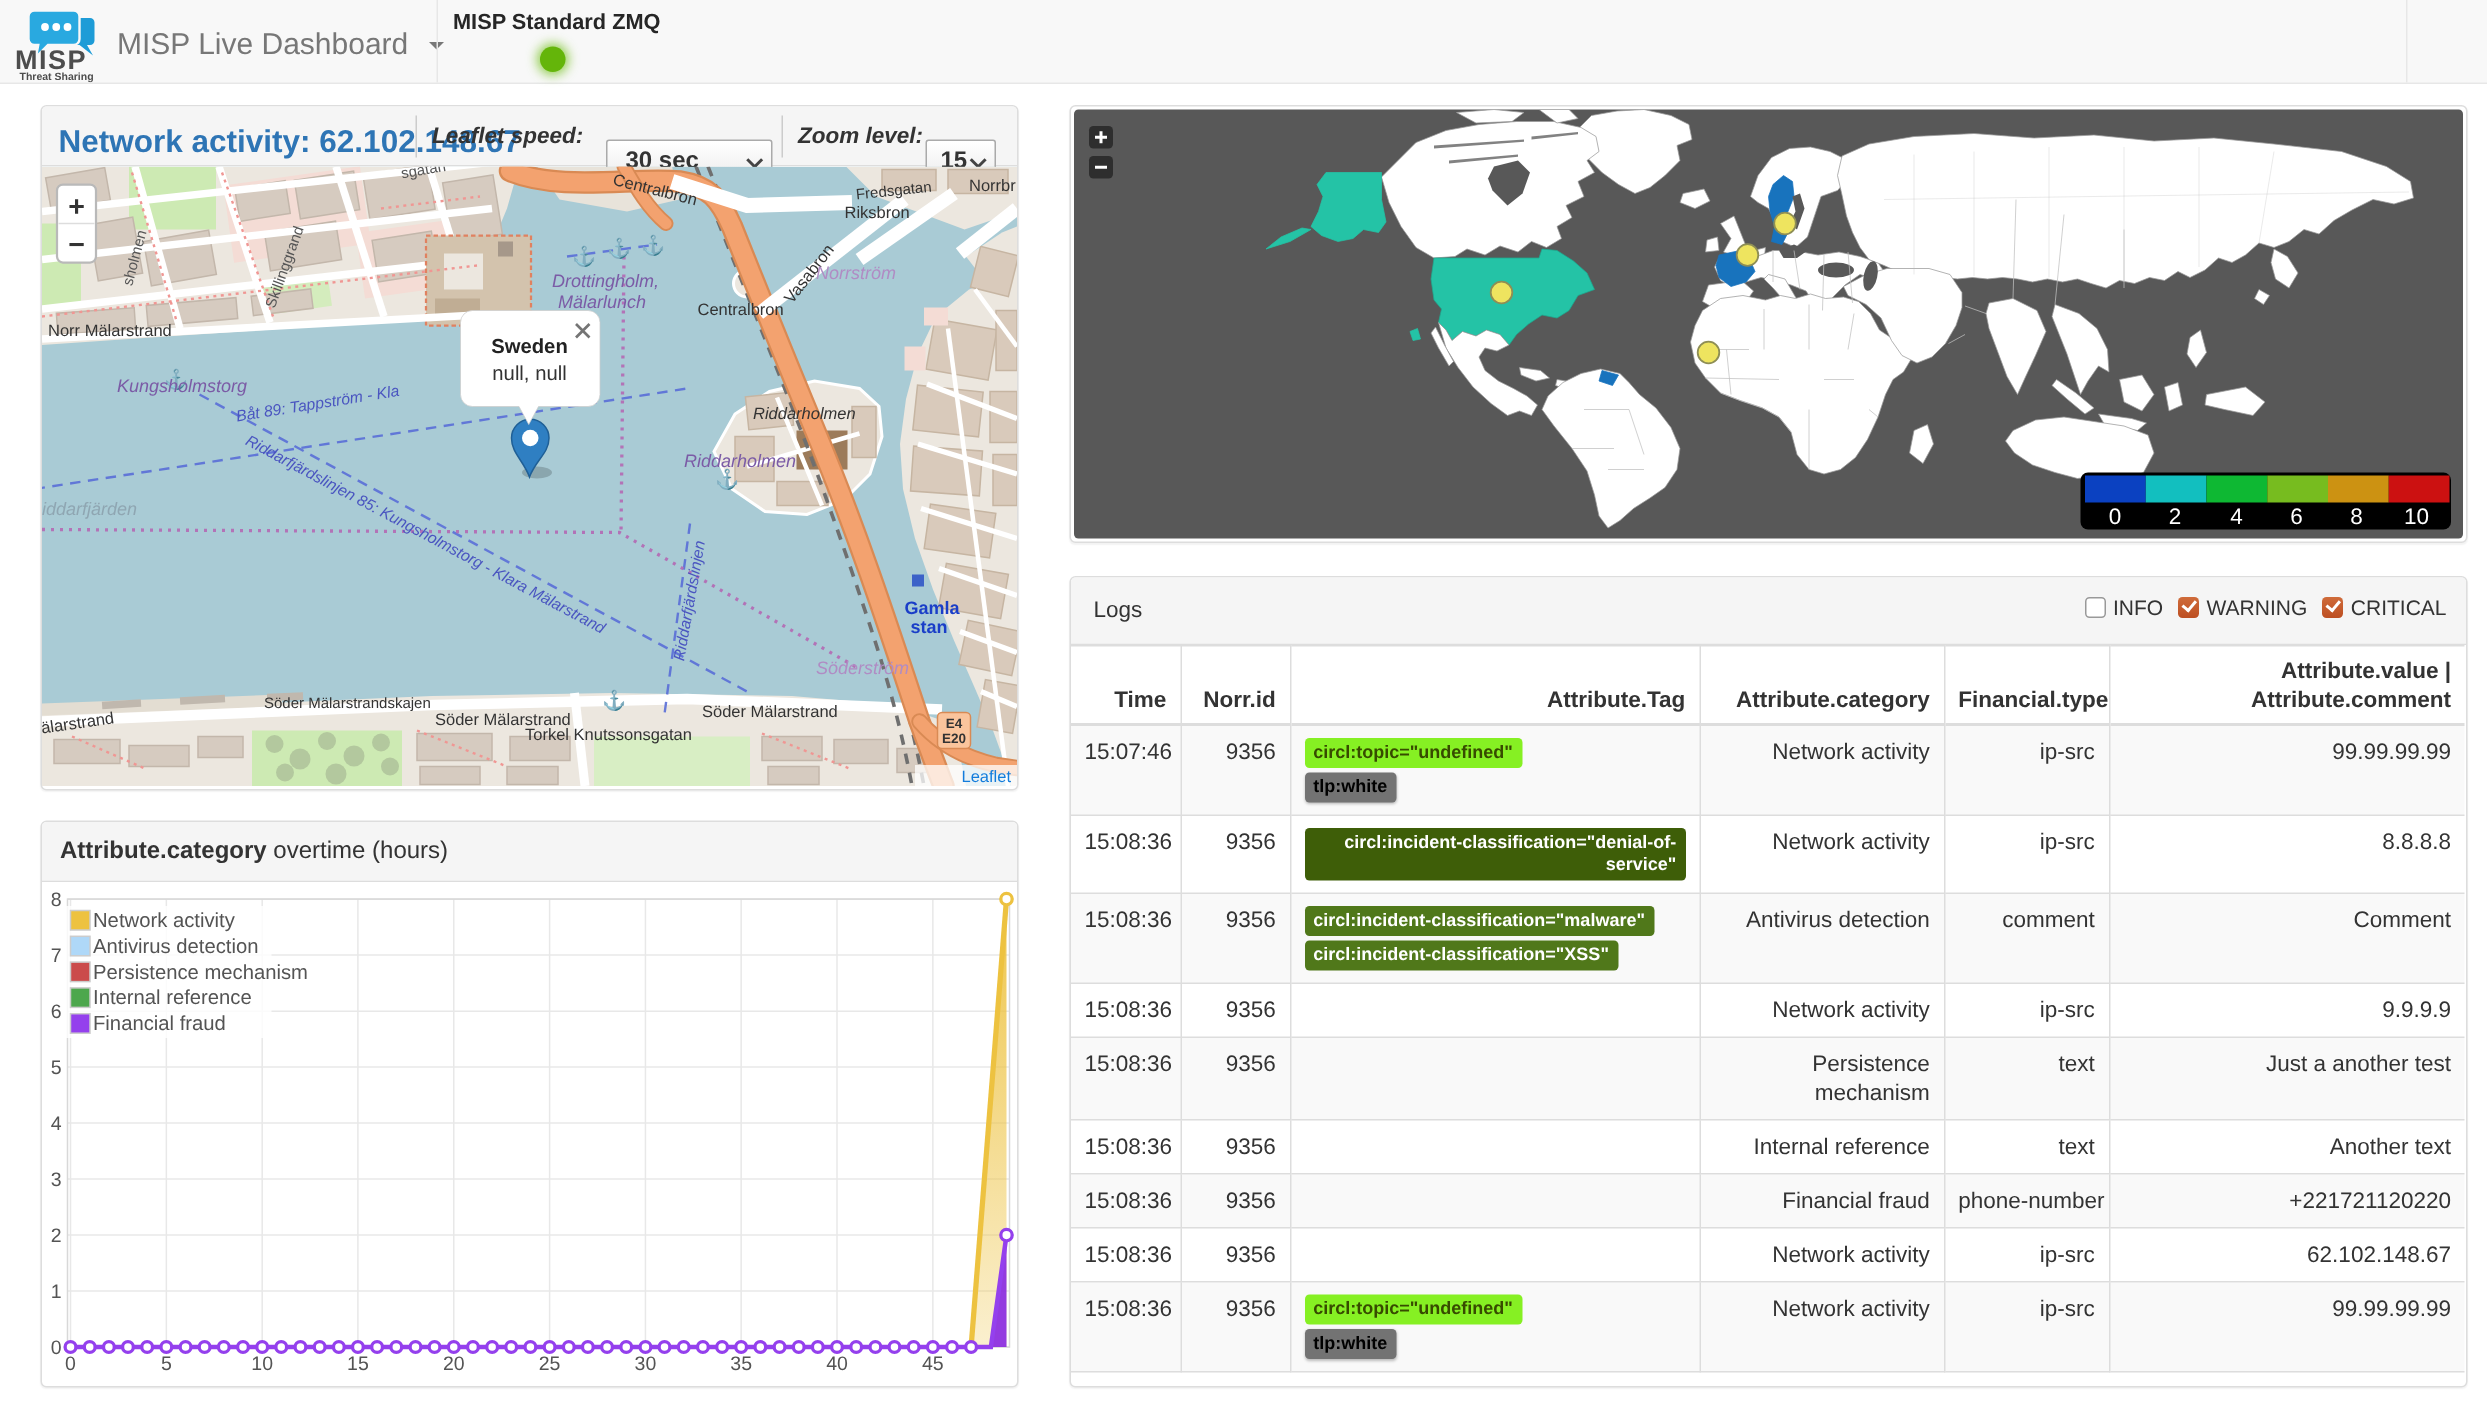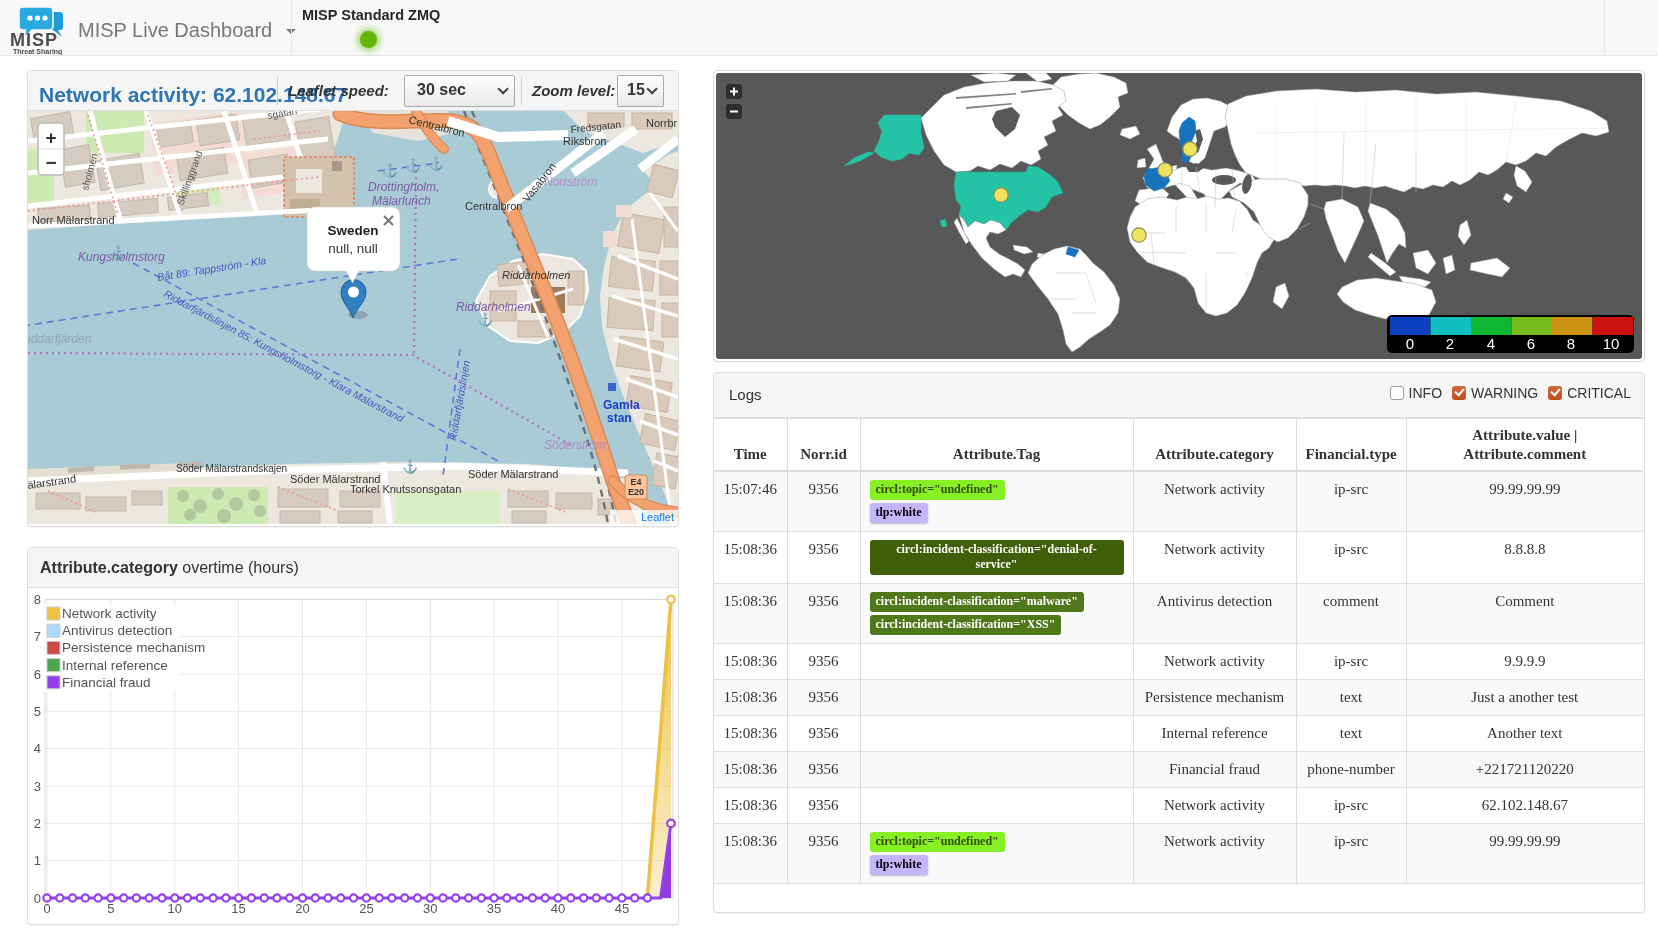--- a/index.html
+++ b/index.html
@@ -13,52 +13,52 @@
 #zmqdot { position:absolute; left:360px; top:31px; width:17px; height:17px; border-radius:50%; background:#64b50a; box-shadow:0 0 7px 2px rgba(110,190,20,.75); }
 
 .panel { position:absolute; background:#fff; border:1px solid #ddd; border-radius:4px; box-shadow:0 1px 1px rgba(0,0,0,.05); }
 .phead { background:#f5f5f5; border-bottom:1px solid #ddd; border-radius:3px 3px 0 0; }
 
 #panel1 { left:27px; top:70px; width:652px; height:457px; }
 #p1head { position:absolute; left:0; top:0; width:100%; height:40px; }
 #p1title { position:absolute; left:11px; top:12px; font-size:21px; font-weight:bold; color:#2e75b5; }
 .hsep { position:absolute; top:6px; width:1px; height:28px; background:#ccc; }
 .hlabel { font-size:15px; font-weight:bold; font-style:italic; color:#333; position:absolute; top:11px; }
-.sel { position:absolute; border:1px solid #aaa; border-radius:2px; background:linear-gradient(#ffffff,#e9e9e9); color:#333; font-weight:bold; font-size:16px; }
+.sel { position:absolute; border:1px solid #aaa; border-radius:2px; background:linear-gradient(#ffffff,#e9e9e9); color:#333; font-weight:bold; font-size:16px;margin-top:18px; }
 .sel .chev { position:absolute; right:9px; top:50%; margin-top:-4px; width:8px; height:8px; border-right:2.5px solid #444; border-bottom:2.5px solid #444; transform:rotate(45deg) translateY(-3px); }
 #mapbox { position:absolute; left:0; top:40px; width:650px; height:413px; overflow:hidden; }
 
 #panel2 { left:27px; top:547px; width:652px; height:378px;text-align:center; }
 #p2head { position:absolute; left:0; top:0; width:100%; height:40px; }
 #p2title { position:absolute; left:12px; top:11px; font-size:16px; color:#333; }
 #chartbox { position:absolute; left:0; top:40px; width:650px; height:336px; }
 
 #panel3 { left:713px; top:70px; width:932px; height:292px; padding:2px; }
 #worldbox { width:926px; height:286px; background:#585858; border-radius:3px; position:relative; overflow:hidden; }
 
-#panel4 { left:713px; top:372px; width:932px; height:541px; }
+#panel4 { left:713px; top:384px; width:932px; height:541px; }
 #p4head { position:absolute; left:0; top:0; width:100%; height:45px; }
 #p4title { position:absolute; left:15px; top:13px; font-size:15px; color:#333; }
 #p4checks { position:absolute; right:13px; top:12px; font-size:14px; color:#333; }
 .cb { display:inline-block; width:14px; height:14px; border-radius:3px; vertical-align:-2px; margin-right:5px; }
 .cb.off { background:#fff; border:1px solid #999; }
 .cb.on { background:linear-gradient(#cf6b3a,#bd4f22); position:relative; }
 .cb.on:after { content:""; position:absolute; left:3px; top:2px; width:7px; height:4px; border-left:2px solid #fff; border-bottom:2px solid #fff; transform:rotate(-50deg); }
 .cbl { margin-right:10px; }
 
 #logtable { position:absolute; left:0px; top:45px; width:929px; border-collapse:collapse; font-size:15px; color:#333; table-layout:fixed; }
-#logtable th, #logtable td { border:1px solid #ddd; padding:8px 9px; vertical-align:top; text-align:center; line-height:19px;font-family:Liberation Serif, serif; }
+#logtable th, #logtable td { border:1px solid #ddd; padding:8px 9px; vertical-align:top; text-align:right; line-height:19px; }
 #logtable th { border-bottom:2px solid #ddd; font-weight:bold; vertical-align:bottom; padding:7px 9px 6px; }
 #logtable tr.odd td { background:#f9f9f9; }
 #logtable td:first-child, #logtable th:first-child { border-left:none; }
 #logtable td:last-child, #logtable th:last-child { border-right:none; }
 .tag { display:block; width:fit-content; font-size:12px; font-weight:bold; padding:2px 6px 3px; border-radius:3px; line-height:15px; margin:0 0 3px; }
 #logtable td .tag:last-child { margin-bottom:0; }
 .tag.bright { background:#86f023; color:#374b00; }
-.tag.white { background:#c4b5fd; color:#000; box-shadow:0 1px 2px rgba(0,0,0,.25); }
+.tag.white { background:#737373; color:#000; box-shadow:0 1px 2px rgba(0,0,0,.25); }
 .tag.dark { background:#3e5e08; color:#fff; }
 .tag.mid { background:#50781a; color:#fff; }
 </style>
 </head>
 <body>
 
 <div id="navbar">
   <svg width="62" height="52" style="position:absolute;left:8px;top:3px" viewBox="0 0 62 52">
     <path d="M38 9 h14 a3 3 0 0 1 3 3 v12 a3 3 0 0 1 -3 3 h-2 l4 7 -9 -7 h-7 a3 3 0 0 1 -3 -3 v-12 a3 3 0 0 1 3 -3 z" fill="#1e9cd7"></path>
     <path d="M15 4 h26 a4 4 0 0 1 4 4 v15 a4 4 0 0 1 -4 4 h-17 l-8 8 1.5-8 h-2.5 a4 4 0 0 1 -4 -4 v-15 a4 4 0 0 1 4 -4 z" fill="#29a9e0" stroke="#f8f8f8" stroke-width="1.6"></path>

